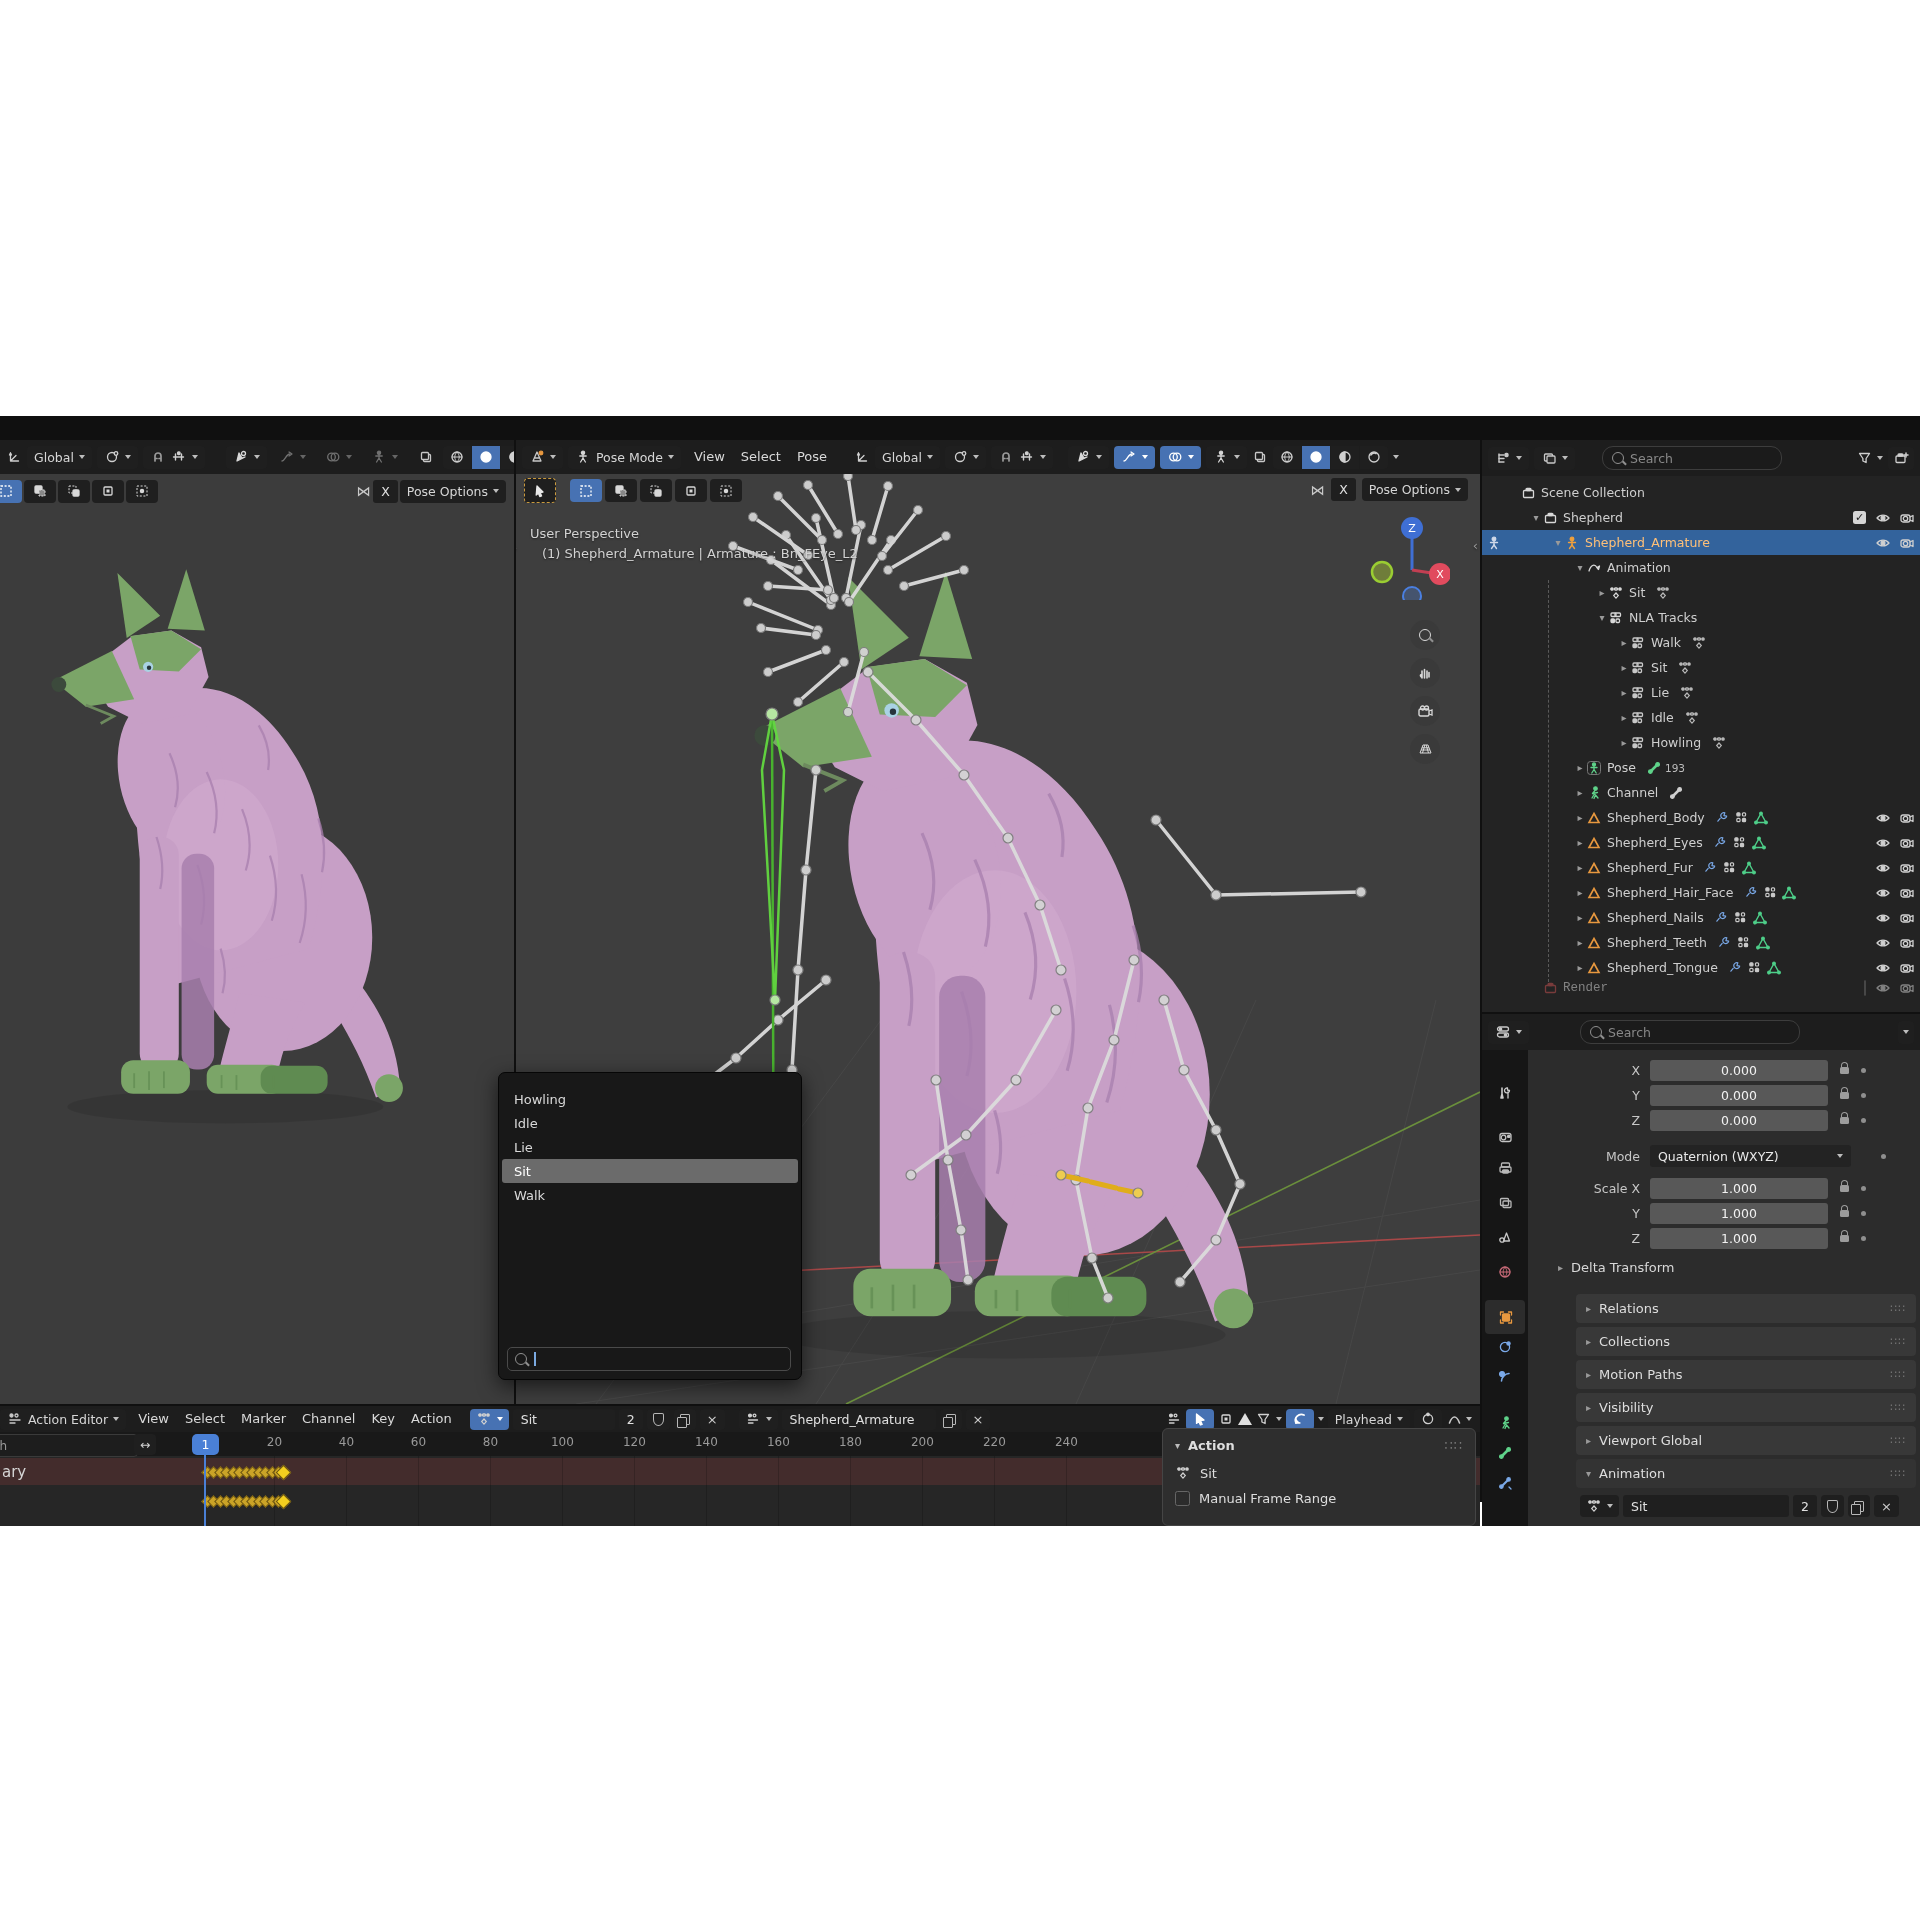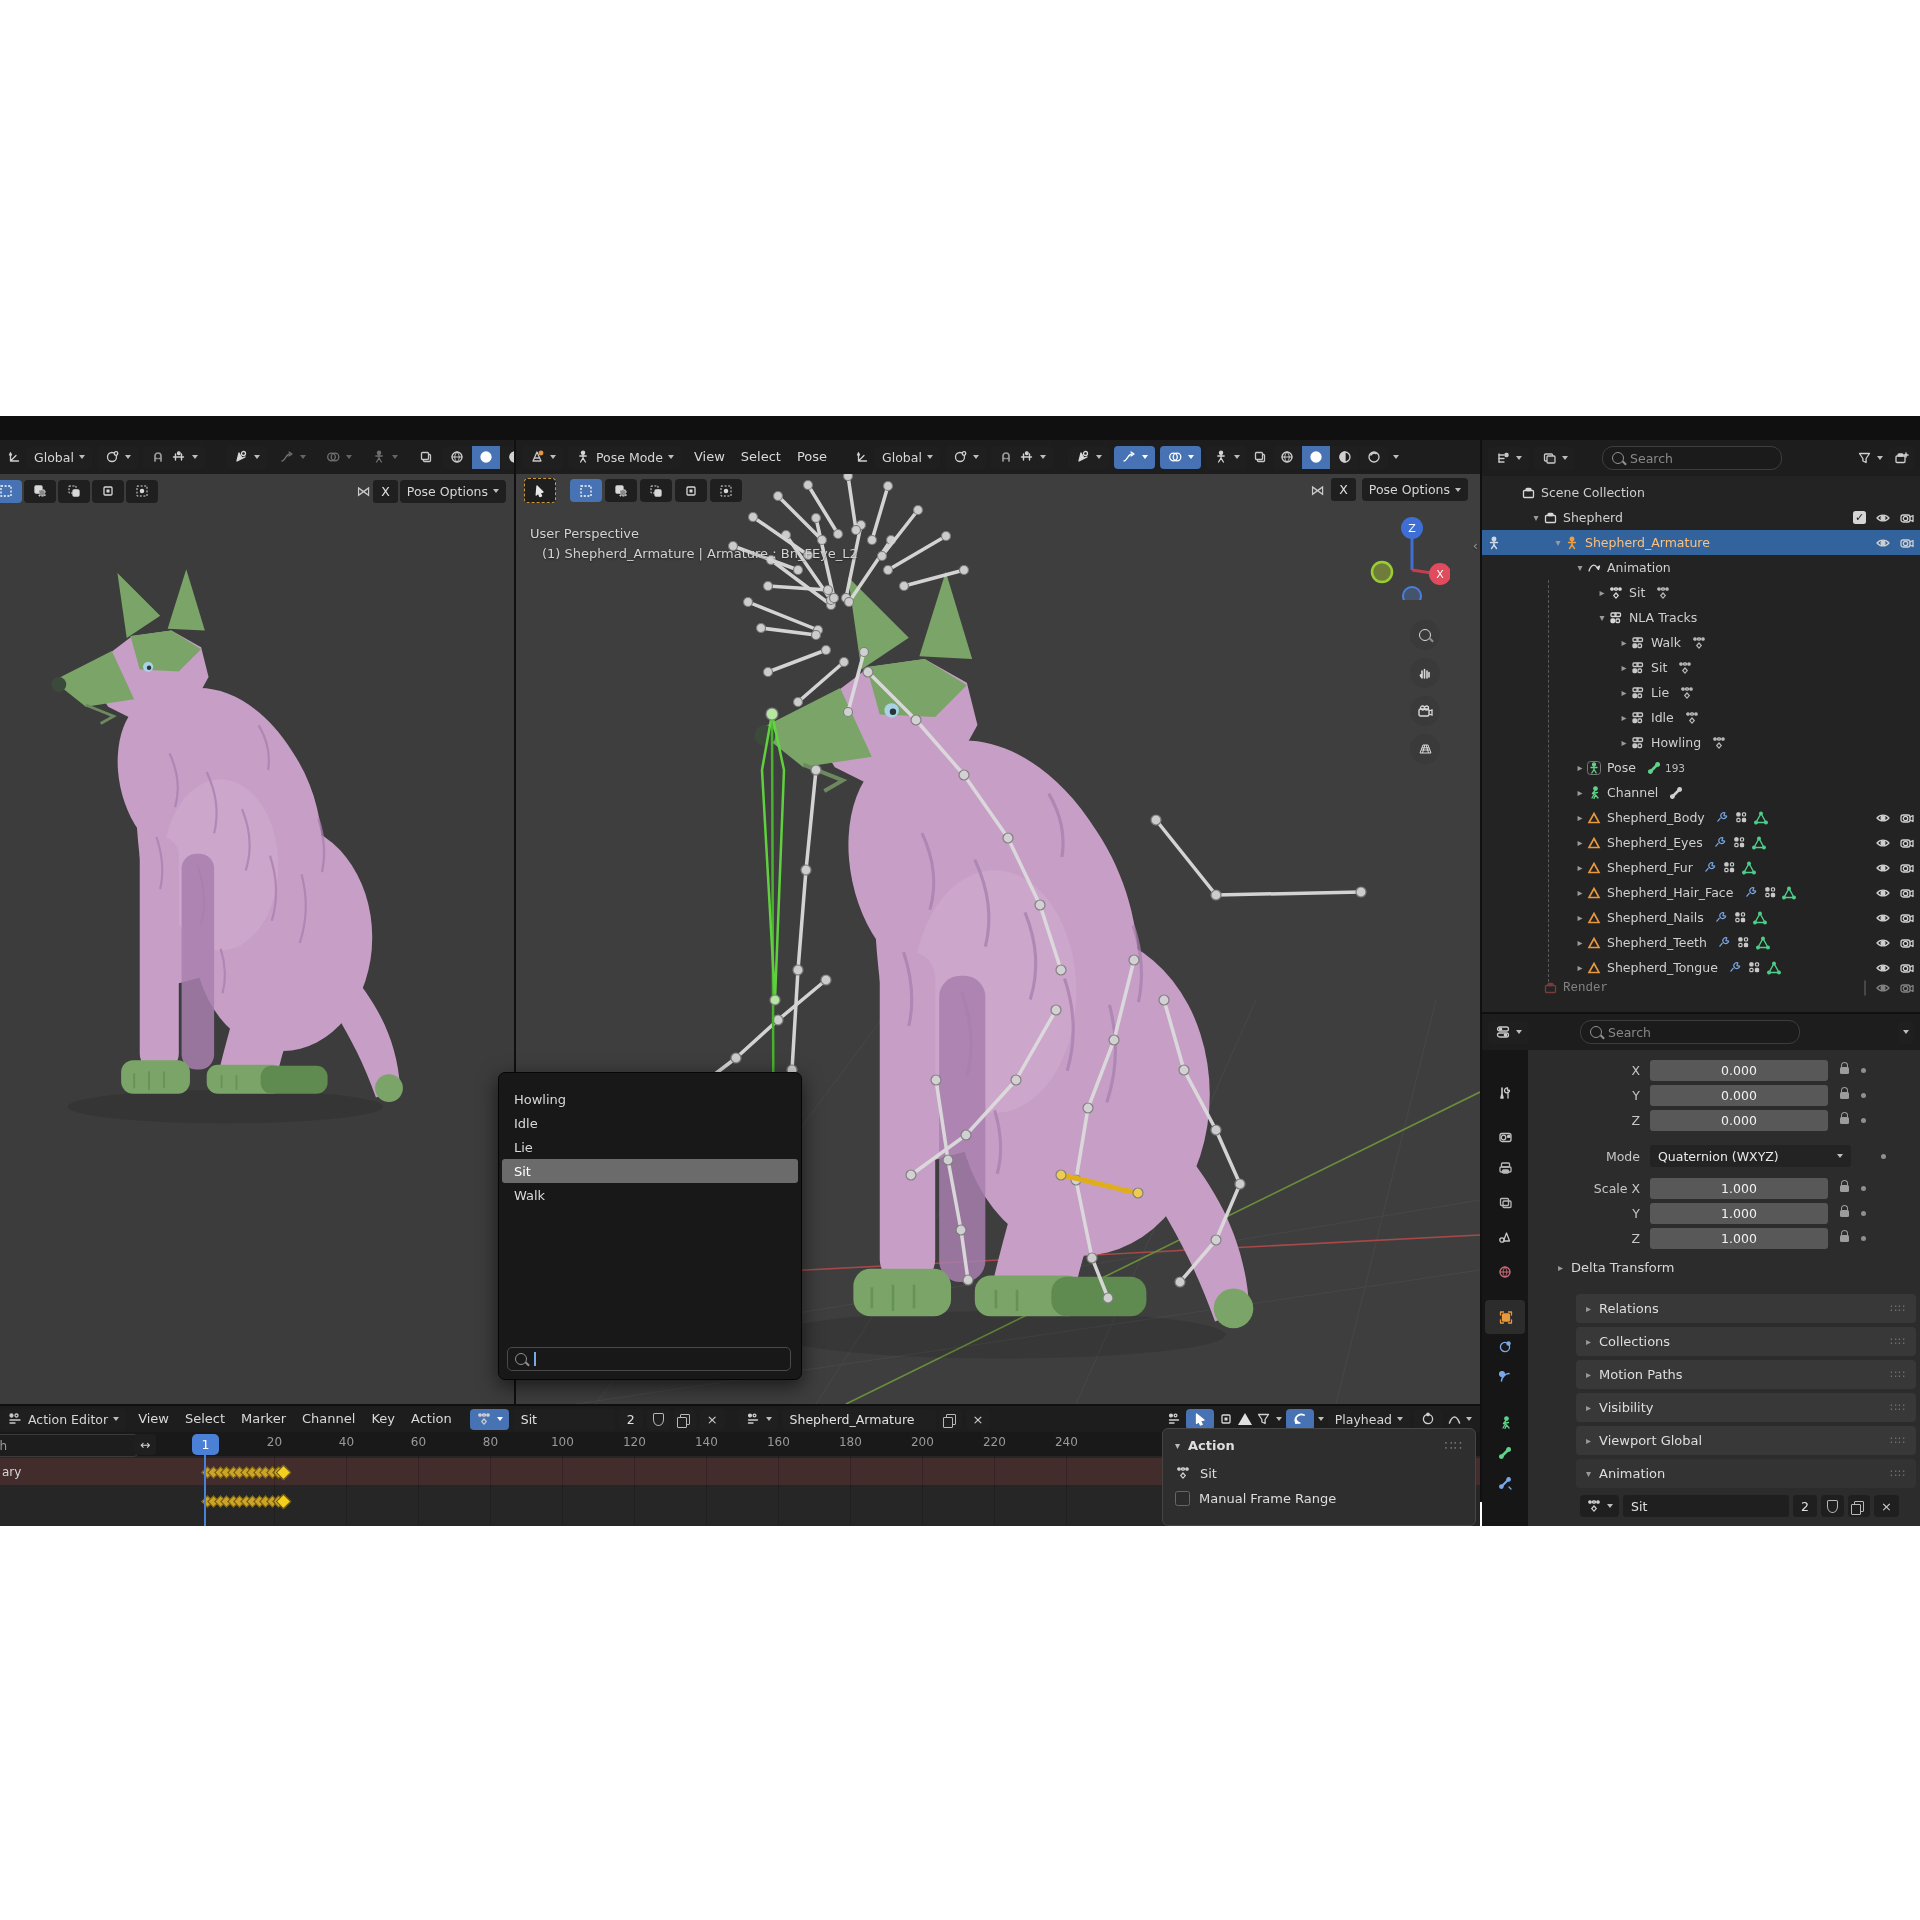--- a/index.html
+++ b/index.html
@@ -54,21 +54,21 @@
   .lock::before{content:"";position:absolute;left:1px;top:-5px;width:5px;height:4px;border:1.5px solid #9c9c9c;
                 border-bottom:none;border-radius:4px 4px 0 0;}
   .adot{width:5px;height:5px;border-radius:50%;background:#8f8f8f;margin-left:12px;}
   .panelbox{position:absolute;left:48px;right:4px;background:#383838;border-radius:4px;height:29px;
             display:flex;align-items:center;color:#dedede;font-size:13px;padding:0 10px;gap:8px;}
   .panelbox .grip{margin-left:auto;color:#777;font-size:11px;letter-spacing:1px;}
   
   #dope{background:#262626;}
   .ruler{position:absolute;left:0;right:0;top:26px;height:24px;background:#191919;color:#9a9a9a;font-size:12px;}
   .tick{position:absolute;top:3px;transform:translateX(-50%);}
-  .chrow{position:absolute;left:0;width:1480px;height:28px;display:flex;align-items:center;color:#d5d5d5;font-size:12px;}
+  .chrow{position:absolute;left:0;width:1480px;height:28px;display:flex;align-items:center;color:#d5d5d5;font-size:15px;}
   .kf{position:absolute;width:7px;height:7px;background:#caa327;border:1px solid #6b5410;transform:rotate(45deg);}
   .kf.last{background:#f2ce1f;width:9px;height:9px;}
   .playline{position:absolute;width:2px;background:#4a80d6;}
   .playbadge{position:absolute;background:#4a80d6;color:#fff;border-radius:5px;font-size:12.5px;
              display:flex;align-items:center;justify-content:center;}
   
   #actmenu{position:absolute;background:#181818;border:1px solid #060606;border-radius:7px;
            box-shadow:0 6px 20px rgba(0,0,0,.6);z-index:50;}
   .mi{height:24px;display:flex;align-items:center;padding:0 12px;color:#d9d9d9;font-size:13px;border-radius:3px;margin:0 3px;}
   .mi.sel{background:#6b6b6b;color:#fff;}

